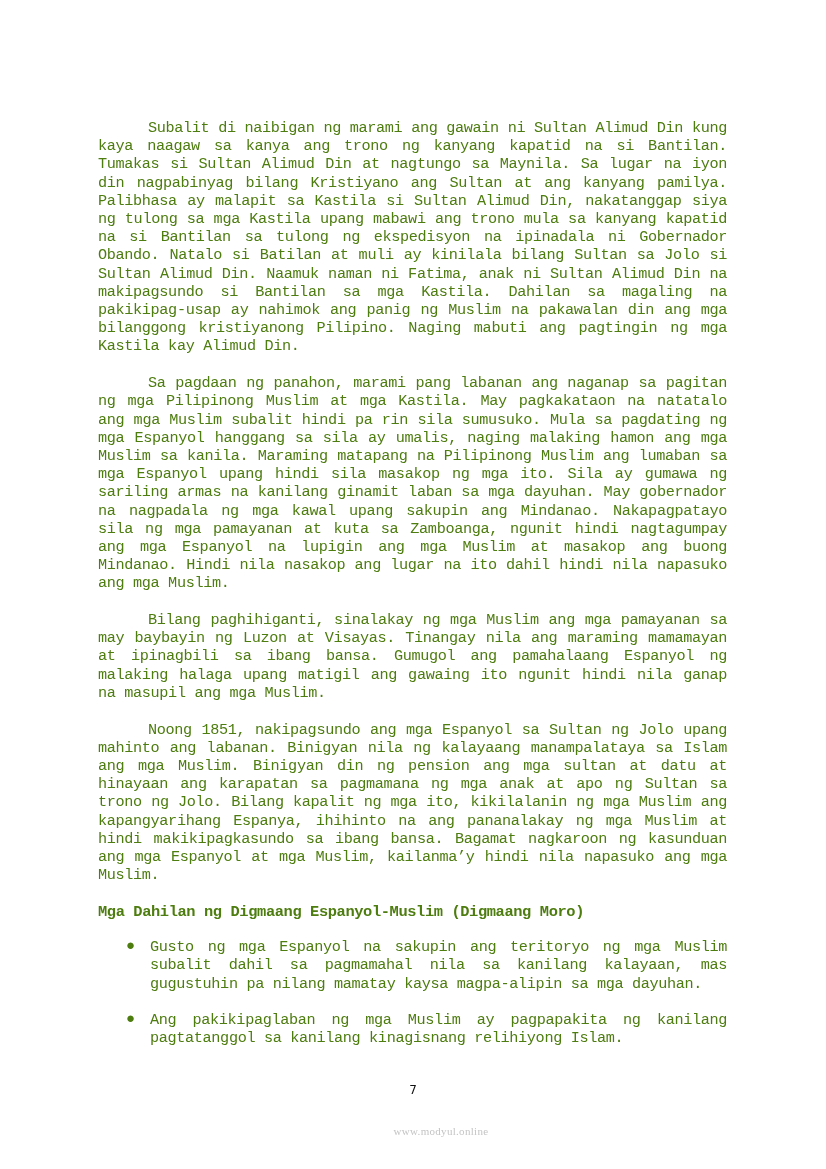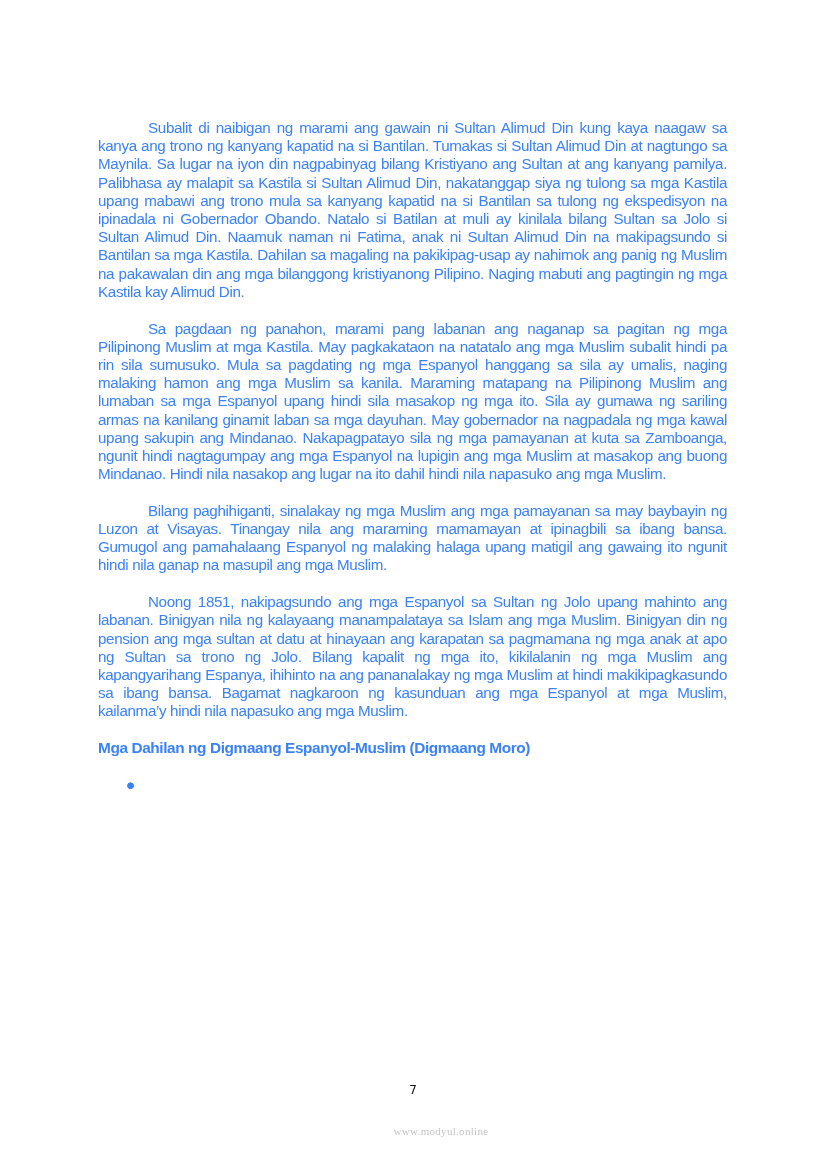--- a/index.html
+++ b/index.html
@@ -1,20 +1,20 @@
 <!DOCTYPE html>
 <html><head>
 <meta charset="utf-8">
 <style>
   html, body { margin: 0; padding: 0; background: #ffffff; }
   body { width: 826px; height: 1169px; position: relative; overflow: hidden; }
   .page {
     position: absolute; left: 98px; top: 119px; width: 629px;
-    font-family: Liberation Sans, sans-serif;
-    font-size: 15.2px; line-height: 18.2px; color: #3b82f6;
+    font-family: Liberation Mono, monospace;
+    font-size: 15.2px; line-height: 18.2px; color: #4d7c0f;
     letter-spacing: -0.35px;
   }
   .para { margin: 0 0 18.5px 0; text-align: justify; text-indent: 50px; }
   .heading { margin: 3px 0 17px 0; font-weight: bold; font-size: 15.4px; letter-spacing: -0.4px; }
   ul.bullets { list-style: none; margin: 0; padding: 0; }
   ul.bullets li { position: relative; padding-left: 52px; margin: 0 0 18.5px 0; text-align: justify; }
   .bullet-dot { position: absolute; left: 28px; top: 0; font-size: 15px; }
   .page-number {
     position: absolute; top: 1083px; left: 0; width: 826px; text-align: center;
     font-family: "DejaVu Sans", sans-serif; font-size: 12px; color: #111;
@@ -31,21 +31,23 @@
   <p class="para">Subalit di naibigan ng marami ang gawain ni Sultan Alimud Din kung kaya naagaw sa kanya ang trono ng kanyang kapatid na si Bantilan. Tumakas si Sultan Alimud Din at nagtungo sa Maynila. Sa lugar na iyon din nagpabinyag bilang Kristiyano ang Sultan at  ang kanyang pamilya. Palibhasa ay malapit sa Kastila si Sultan Alimud Din, nakatanggap siya ng tulong sa mga Kastila upang mabawi ang trono mula sa kanyang kapatid na si Bantilan sa tulong ng ekspedisyon na ipinadala ni Gobernador Obando. Natalo si Batilan at muli ay kinilala bilang Sultan sa Jolo si Sultan Alimud Din. Naamuk naman ni Fatima, anak ni Sultan Alimud Din na makipagsundo si Bantilan sa mga Kastila. Dahilan sa magaling na pakikipag-usap ay nahimok ang panig ng Muslim na pakawalan din ang mga bilanggong kristiyanong Pilipino. Naging mabuti ang pagtingin ng mga Kastila kay Alimud Din.</p>
   <p class="para">Sa pagdaan ng panahon, marami pang labanan ang naganap sa pagitan ng mga Pilipinong Muslim at mga Kastila. May pagkakataon na natatalo ang mga Muslim subalit hindi pa rin sila sumusuko. Mula sa pagdating ng mga Espanyol hanggang sa sila ay umalis, naging malaking hamon ang mga Muslim sa kanila. Maraming matapang na Pilipinong Muslim ang lumaban sa mga Espanyol upang hindi sila masakop ng mga ito. Sila ay gumawa ng sariling armas na kanilang ginamit laban sa mga dayuhan. May gobernador na nagpadala ng mga kawal upang sakupin ang Mindanao. Nakapagpatayo sila ng mga pamayanan at kuta sa Zamboanga, ngunit hindi nagtagumpay ang mga Espanyol na lupigin ang mga Muslim at masakop ang buong Mindanao. Hindi nila nasakop ang lugar na ito dahil hindi nila napasuko ang mga Muslim.</p>
   <p class="para">Bilang paghihiganti, sinalakay ng mga Muslim ang mga pamayanan sa may baybayin ng Luzon at Visayas. Tinangay nila ang maraming mamamayan at ipinagbili sa ibang bansa. Gumugol ang pamahalaang Espanyol ng malaking halaga upang matigil ang gawaing ito ngunit hindi nila ganap na masupil ang mga Muslim.</p>
   <p class="para">Noong 1851, nakipagsundo ang mga Espanyol sa Sultan ng Jolo upang mahinto ang labanan. Binigyan nila ng kalayaang manampalataya sa Islam ang mga Muslim. Binigyan din ng pension ang mga sultan at datu at hinayaan ang karapatan sa pagmamana ng mga anak at apo ng Sultan sa trono ng Jolo. Bilang kapalit ng mga ito, kikilalanin ng mga Muslim ang kapangyarihang Espanya, ihihinto na ang pananalakay ng mga Muslim at hindi makikipagkasundo sa ibang bansa. Bagamat nagkaroon ng kasunduan ang mga Espanyol at mga Muslim, kailanma’y hindi nila napasuko ang mga Muslim.</p>
 
   <h2 class="heading">Mga Dahilan ng Digmaang Espanyol-Muslim (Digmaang Moro)</h2>
 
   <ul class="bullets">
     <li>
       <span class="bullet-dot">●</span>
+      <span>Gusto ng mga Espanyol na sakupin ang teritoryo ng mga Muslim subalit dahil sa pagmamahal nila sa kanilang kalayaan, mas gugustuhin pa nilang mamatay kaysa magpa-alipin sa mga dayuhan.</span>
     </li>
     <li>
       <span class="bullet-dot">●</span>
+      <span>Ang pakikipaglaban ng mga Muslim ay pagpapakita ng kanilang pagtatanggol sa kanilang kinagisnang relihiyong Islam.</span>
     </li>
   </ul>
 </div>
 
 <div class="page-number">7</div>
 <div class="watermark">www.modyul.online</div>
 
 </body></html>

